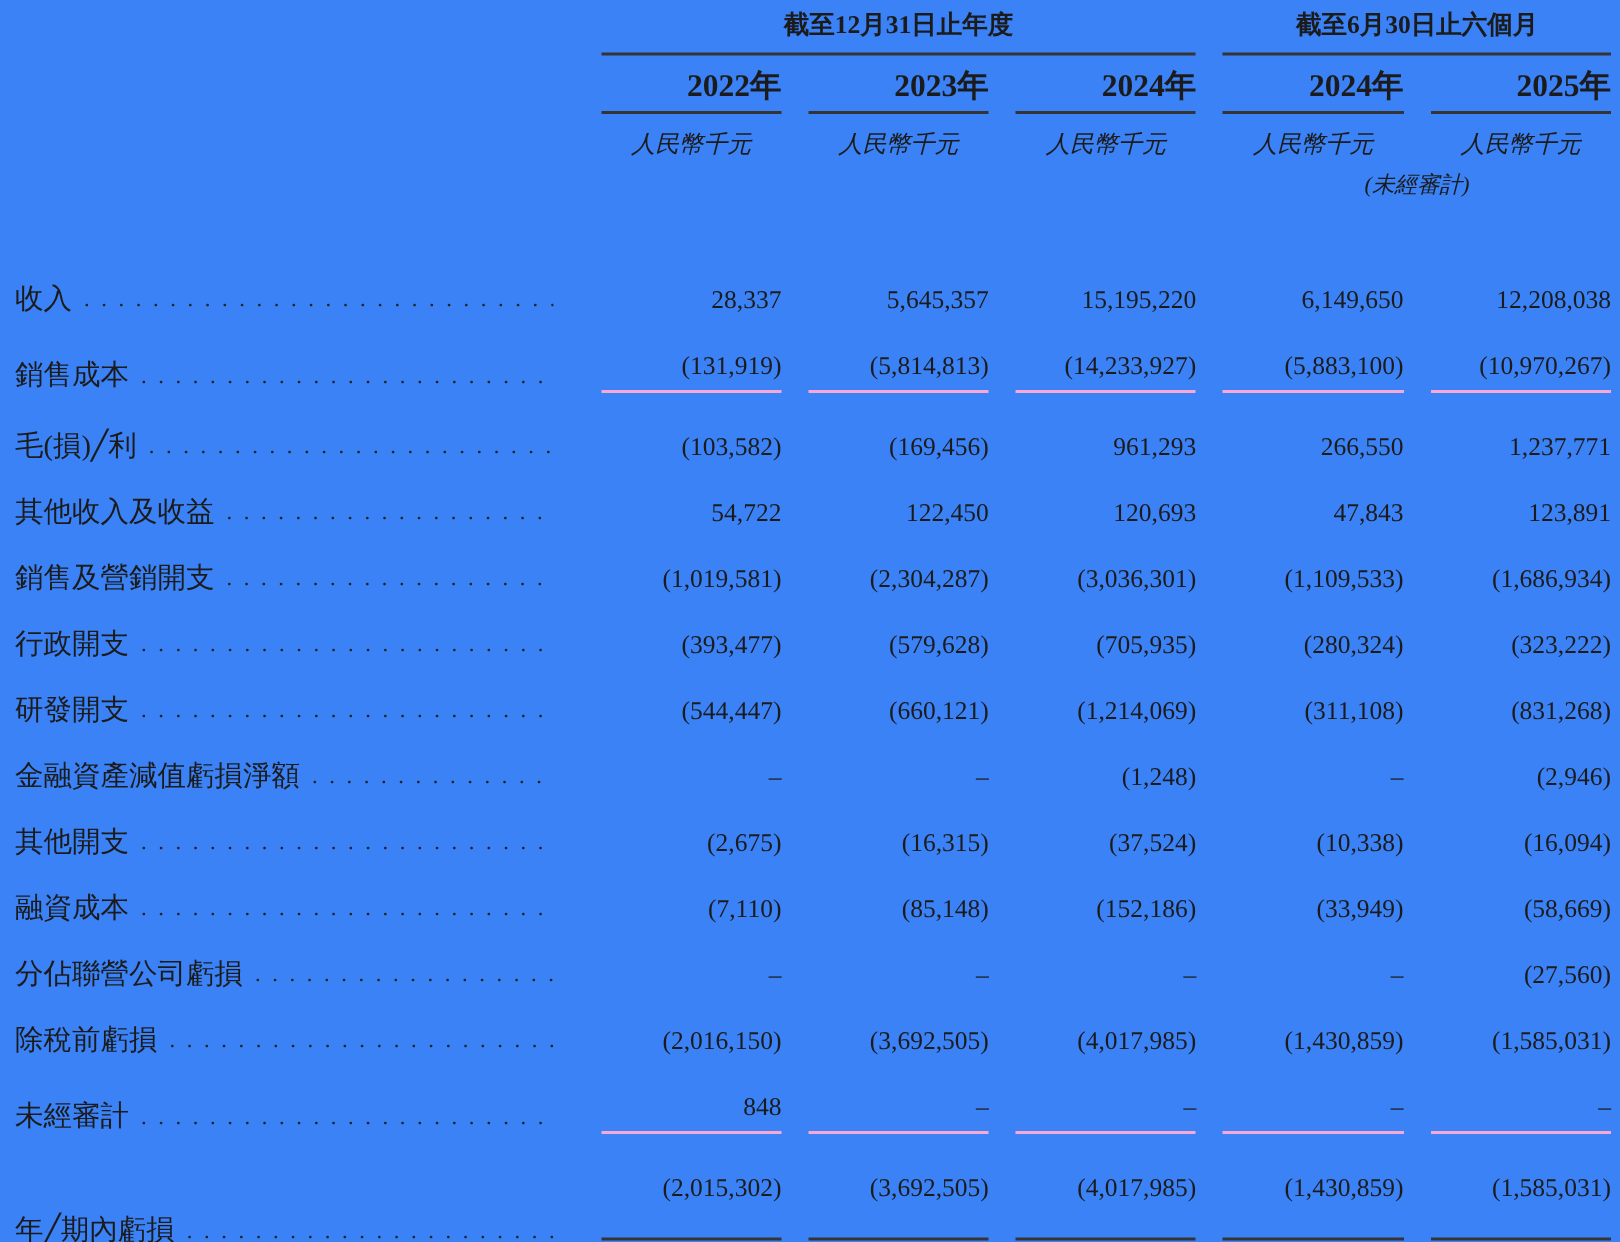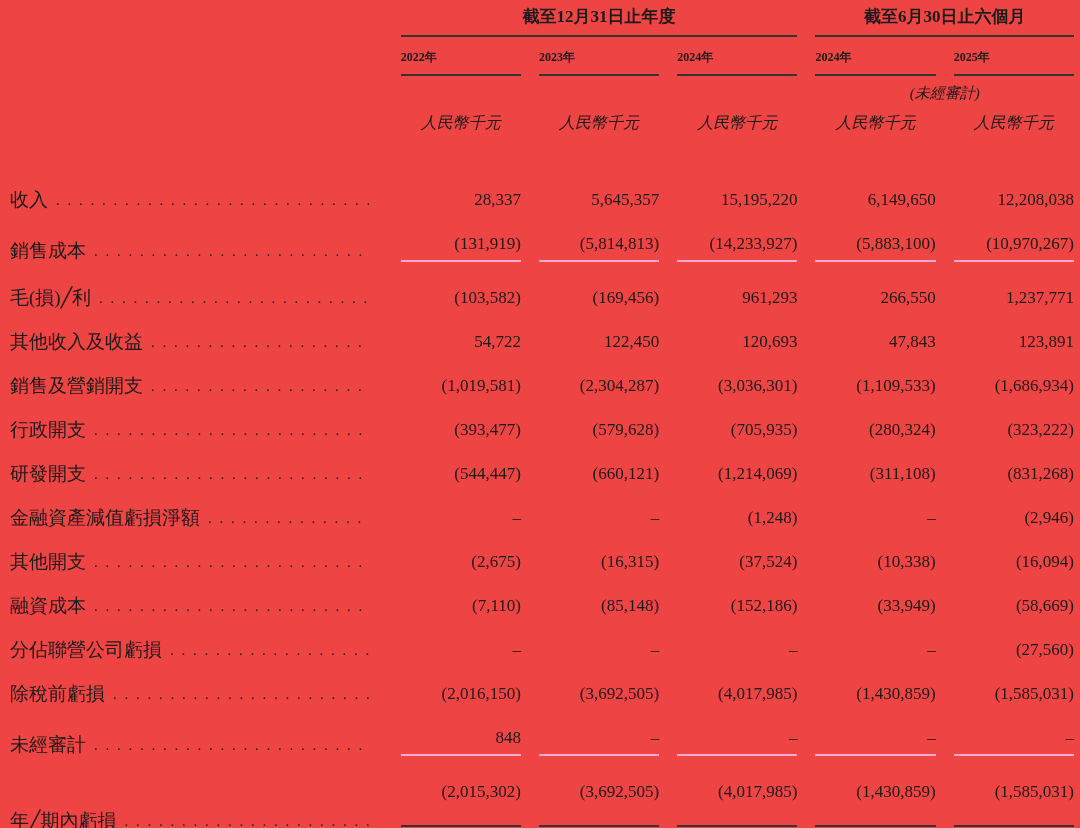--- a/index.html
+++ b/index.html
@@ -1,32 +1,32 @@
 <!DOCTYPE html>
 <html><head>
 <meta charset="utf-8">
 <style>
   html,body{margin:0;padding:0;background:#ffffff;}
   .page{
-    width:1080px;height:828px;overflow:hidden;background:#ef4444;
+    width:1080px;height:828px;overflow:hidden;background:#3b82f6;
     font-family:"Liberation Serif","DejaVu Serif",serif;
     color:#1b1b1b;box-sizing:border-box;padding:6px 0 0 10px;
   }
   table.fin{border-collapse:collapse;table-layout:fixed;width:1064px;}
   col.c-label{width:372px;}
   col.c-num{width:138px;}
   td{padding:0;vertical-align:bottom;}
 
   
   .sec-title{
     margin-left:18px;text-align:center;font-weight:bold;font-size:17px;
     line-height:22px;padding-bottom:7px;border-bottom:2px solid #343434;
   }
   .year{
-    margin-left:18px;text-align:left;font-weight:bold;font-size:12px;
+    margin-left:18px;text-align:right;font-weight:bold;font-size:21px;
     line-height:20px;padding:10px 0 7px 0;border-bottom:2px solid #343434;
   }
   .unit{
     margin-left:18px;text-align:center;font-style:italic;font-size:16px;
     line-height:20px;padding-top:11px;
   }
   .note{
     margin-left:18px;text-align:center;font-style:italic;font-size:15px;
     line-height:18px;padding-top:8px;
   }
@@ -87,42 +87,42 @@
           </td>
         <td>
             <div class="year">2024年</div>
           </td>
         <td>
             <div class="year">2025年</div>
           </td>
       </tr>
       <tr>
         <td></td>
+        <td>
+            <div class="unit">人民幣千元</div>
+          </td>
+        <td>
+            <div class="unit">人民幣千元</div>
+          </td>
+        <td>
+            <div class="unit">人民幣千元</div>
+          </td>
+        <td>
+            <div class="unit">人民幣千元</div>
+          </td>
+        <td>
+            <div class="unit">人民幣千元</div>
+          </td>
+      </tr>
+      <tr>
+        <td></td>
         <td colspan="3"></td>
         <td colspan="2">
           <div class="note">(未經審計)</div>
         </td>
-      </tr>
-      <tr>
-        <td></td>
-        <td>
-            <div class="unit">人民幣千元</div>
-          </td>
-        <td>
-            <div class="unit">人民幣千元</div>
-          </td>
-        <td>
-            <div class="unit">人民幣千元</div>
-          </td>
-        <td>
-            <div class="unit">人民幣千元</div>
-          </td>
-        <td>
-            <div class="unit">人民幣千元</div>
-          </td>
       </tr>
     </thead>
     <tbody>
       <tr class="first">
         <td class="lc">
             <div class="lw">
               <span class="lbl">收入</span>
               <span class="dots"></span>
             </div>
           </td>

